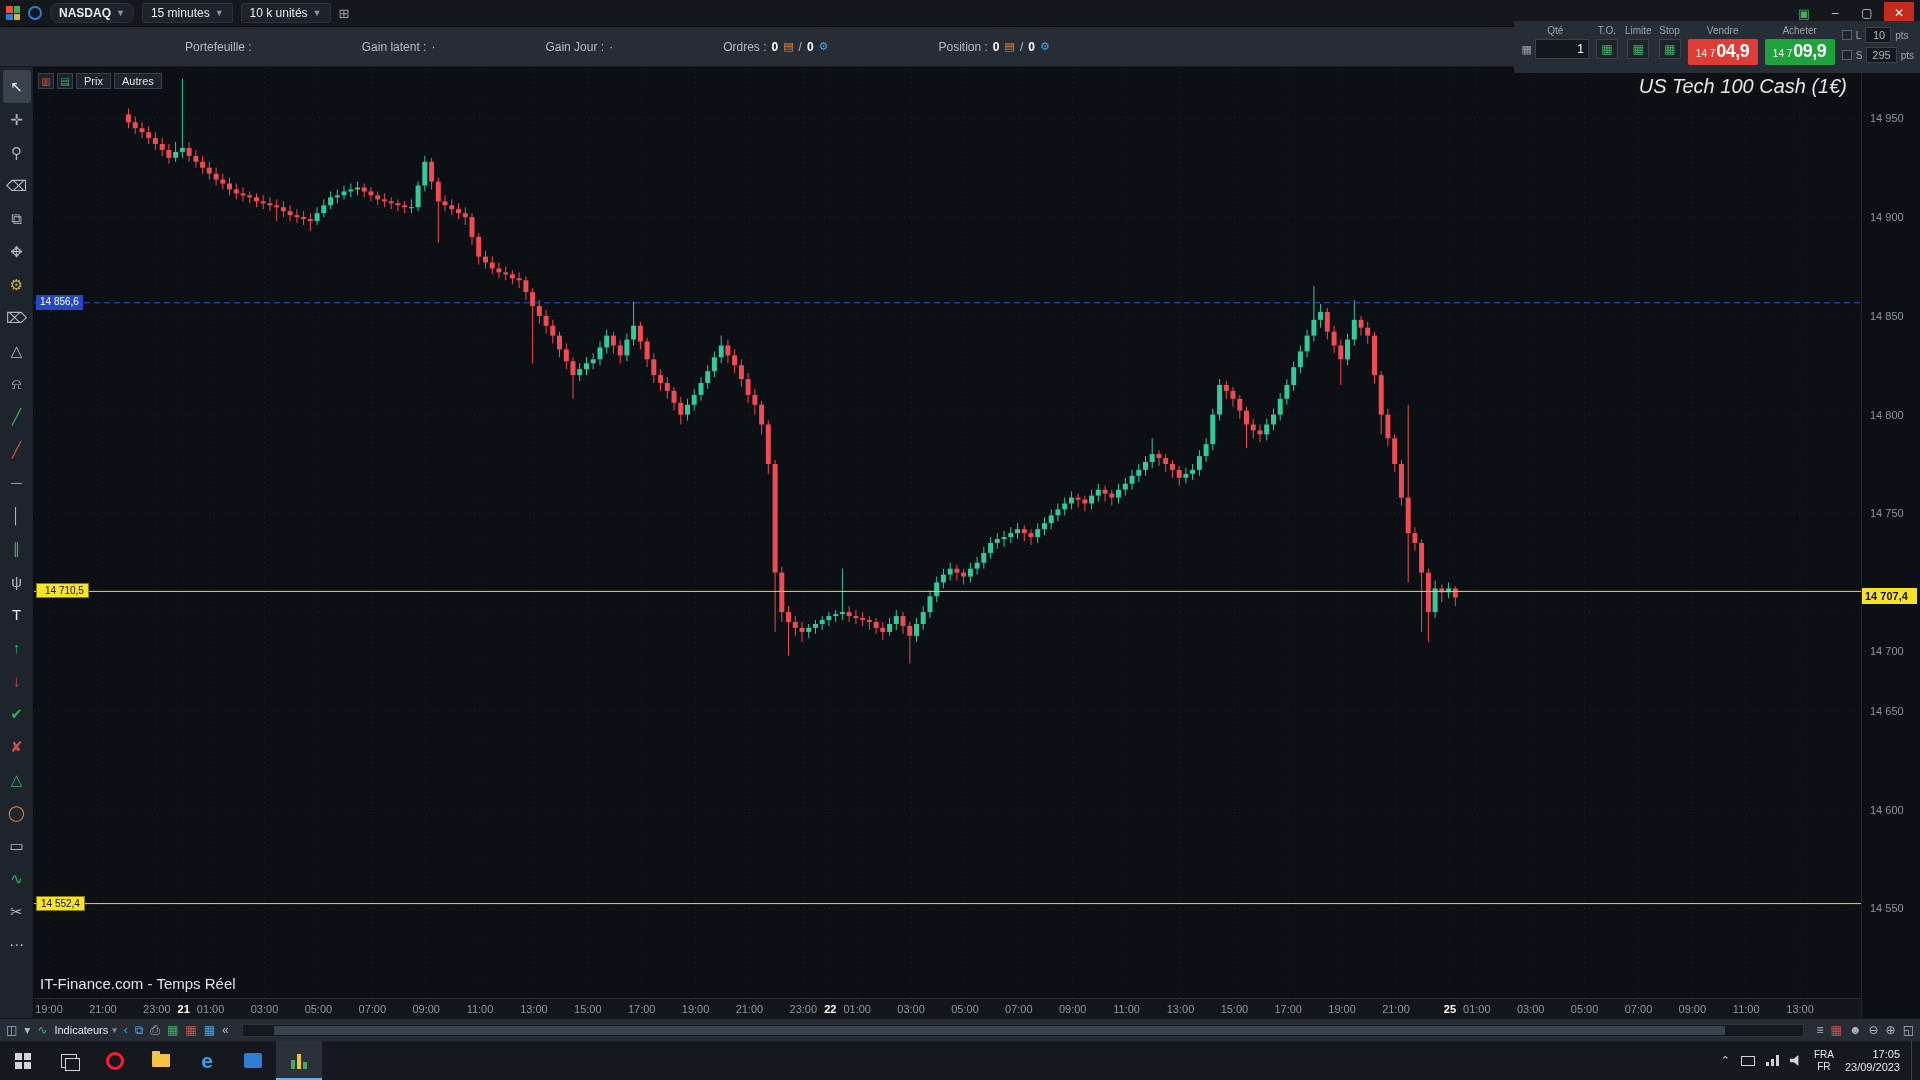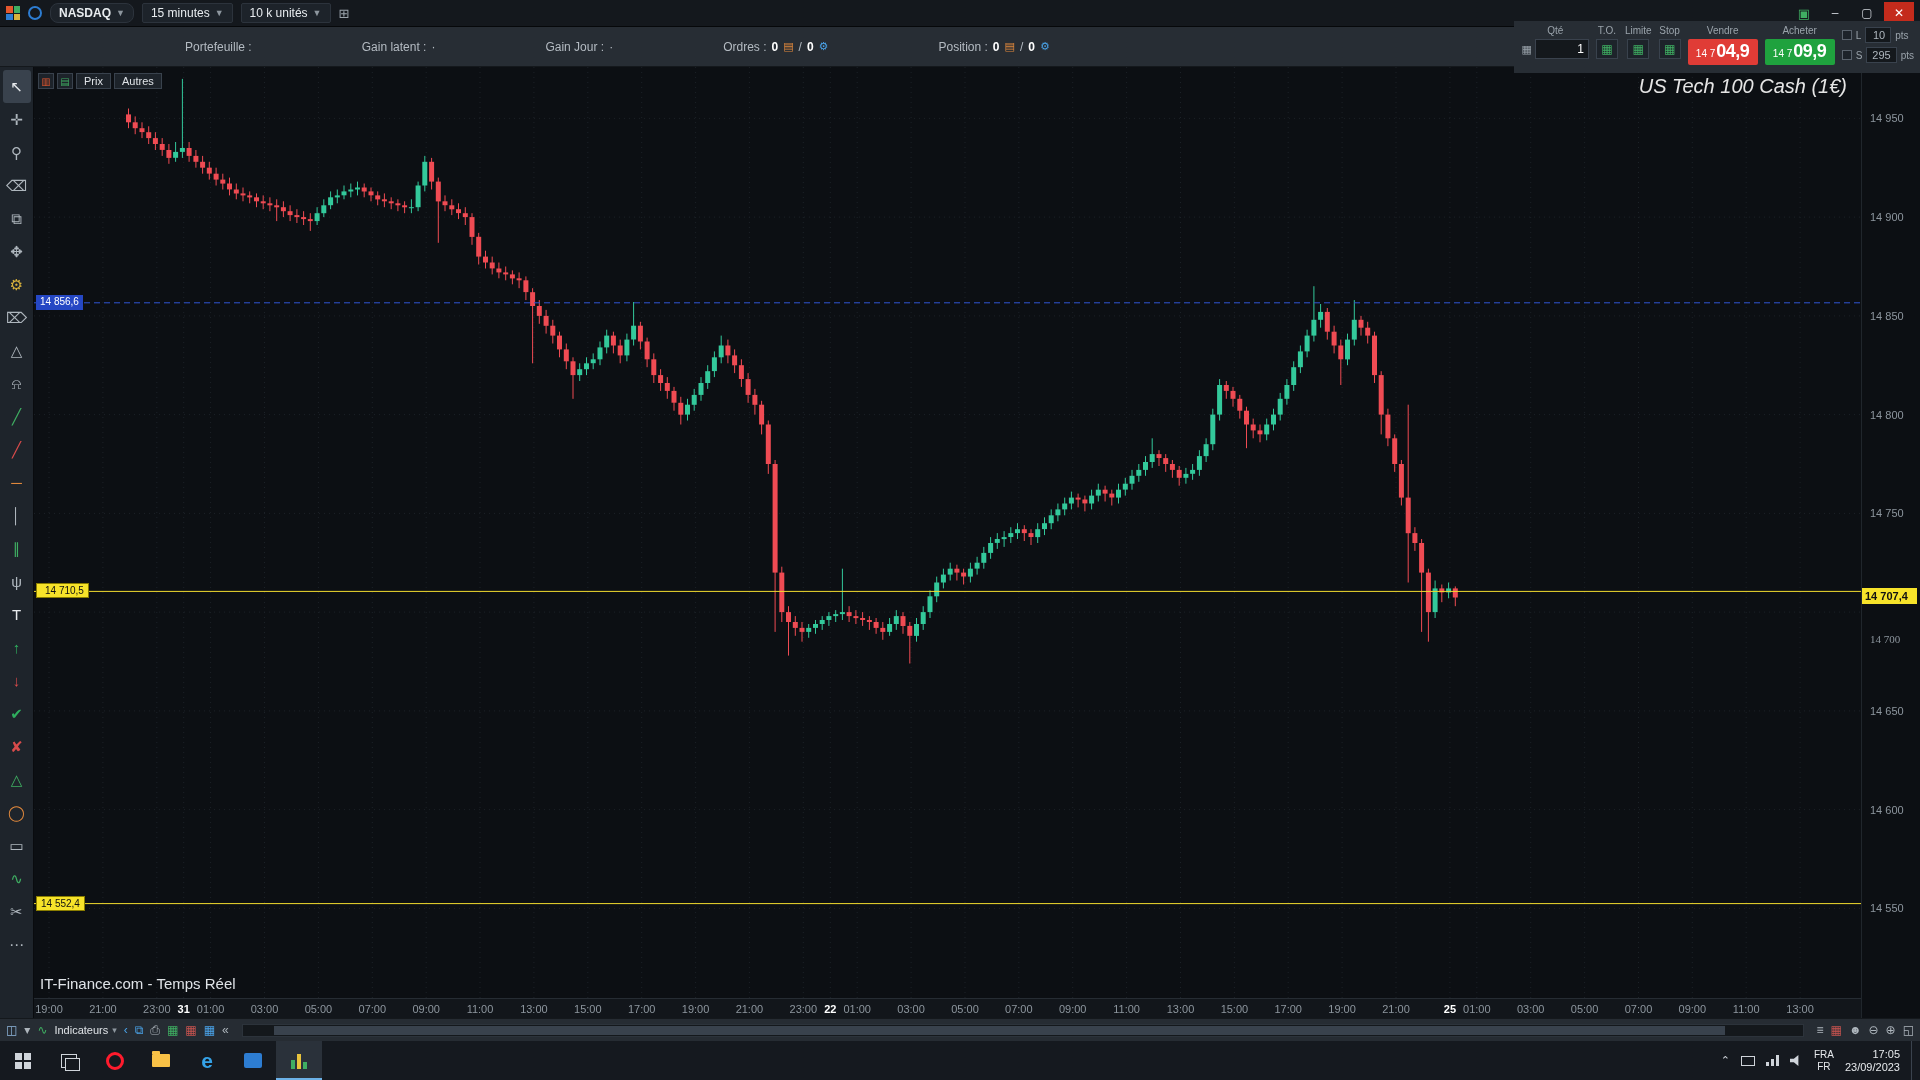--- a/index.html
+++ b/index.html
@@ -729,21 +729,21 @@
         <rect x="1418.8" y="521.4" width="5" height="9.1" fill="#ef4b53"></rect>
         <line x1="0" y1="235.8" x2="1827" y2="235.8" stroke="#2f55d4" stroke-width="1" stroke-dasharray="6,4"></line>
         <line x1="0" y1="524.4" x2="1827" y2="524.4" stroke="#f2dc2e" stroke-width="1"></line>
         <line x1="0" y1="836.6" x2="1827" y2="836.6" stroke="#f2dc2e" stroke-width="1"></line>
       </svg>
     <div class="src">IT-Finance.com - Temps Réel</div>
     <div class="time-axis" id="time-axis">
         <span class="tick" style="left: 15px;">19:00</span>
         <span class="tick" style="left: 68.9px;">21:00</span>
         <span class="tick" style="left: 122.8px;">23:00</span>
-        <span class="tick day" style="left: 149.7px;">31</span>
+        <span class="tick day" style="left: 149.7px;">21</span>
         <span class="tick" style="left: 176.6px;">01:00</span>
         <span class="tick" style="left: 230.5px;">03:00</span>
         <span class="tick" style="left: 284.4px;">05:00</span>
         <span class="tick" style="left: 338.3px;">07:00</span>
         <span class="tick" style="left: 392.2px;">09:00</span>
         <span class="tick" style="left: 446px;">11:00</span>
         <span class="tick" style="left: 499.9px;">13:00</span>
         <span class="tick" style="left: 553.8px;">15:00</span>
         <span class="tick" style="left: 607.7px;">17:00</span>
         <span class="tick" style="left: 661.6px;">19:00</span>
@@ -774,21 +774,21 @@
       <div class="ltag yellow" style="top: 516px; padding-left: 8px;">14 710,5</div>
       <div class="ltag yellow" style="top: 829px;">14 552,4</div>
     </div>
 
   <div class="price-axis" id="price-axis">
       <span class="pa-label" style="top: 45px;">14 950</span>
       <span class="pa-label" style="top: 144px;">14 900</span>
       <span class="pa-label" style="top: 243px;">14 850</span>
       <span class="pa-label" style="top: 342px;">14 800</span>
       <span class="pa-label" style="top: 440px;">14 750</span>
-      <span class="pa-label" style="top: 566px; font-family: Liberation Serif, serif;">14 700</span>
+      <span class="pa-label" style="top: 578px;">14 700</span>
       <span class="pa-label" style="top: 638px;">14 650</span>
       <span class="pa-label" style="top: 737px;">14 600</span>
       <span class="pa-label" style="top: 835px;">14 550</span>
       <div class="cur-tag" style="top: 521px;">14 707,4</div>
     </div>
 </div>
 
 <div class="bottombar">
   <span id="bb-left" style="display:flex;gap:7px;align-items:center">
       <span class="bb-icon" style="color: rgb(143, 183, 221);">◫</span>

